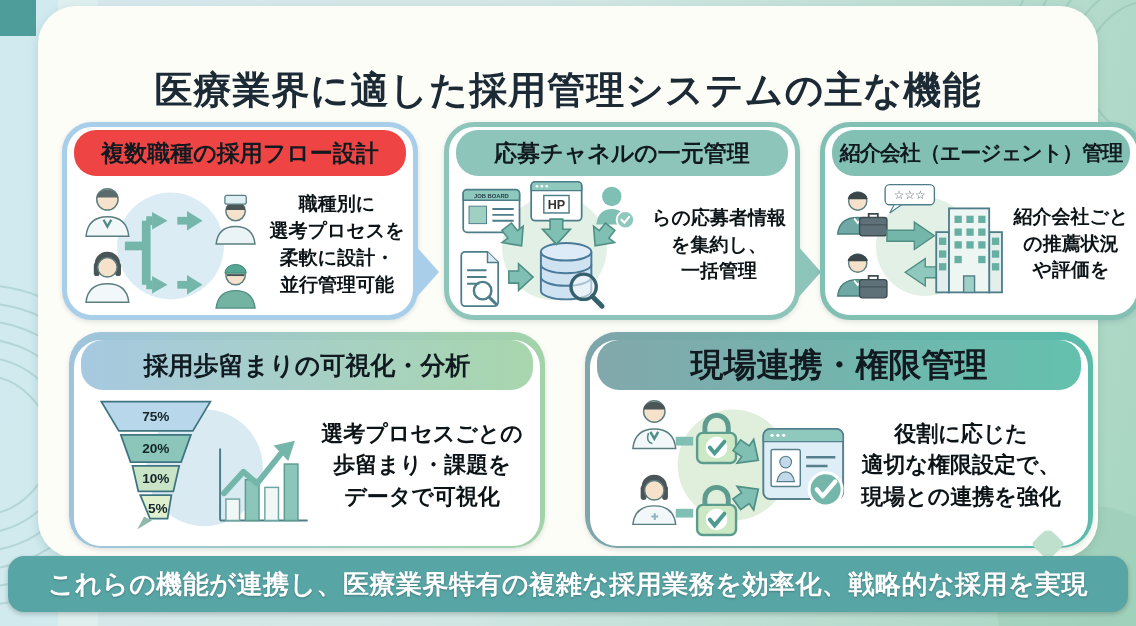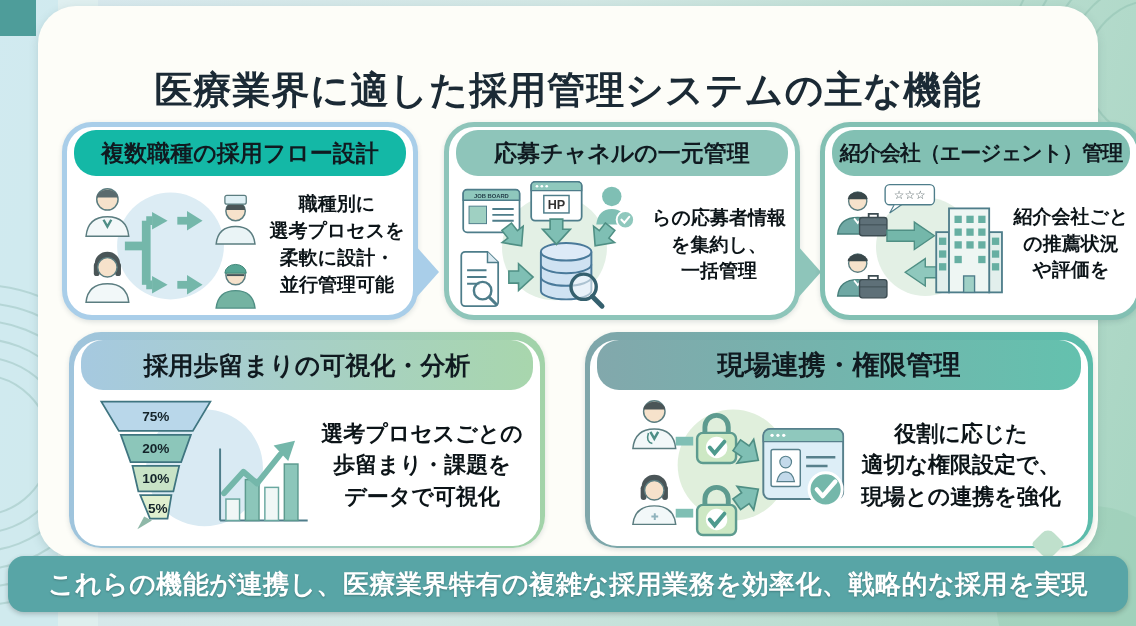--- a/index.html
+++ b/index.html
@@ -15,37 +15,37 @@
   .panel{position:absolute;left:38px;top:6px;width:1060px;height:552px;background:#fdfdf8;border-radius:38px;
     box-shadow:0 3px 10px rgba(60,100,100,.18);z-index:1;}
   .title{position:absolute;left:0;top:40px;width:1136px;text-align:center;font-size:38px;font-weight:bold;
     color:#1b2a35;letter-spacing:1px;z-index:2;}
   .card{position:absolute;background:#fff;border-radius:30px;z-index:2;box-shadow:0 2px 5px rgba(40,70,80,.15);}
   .b1{border:5px solid #a9cee9;}
   .b2{border:5px solid #8ec5ba;}
   .b3{border:5px solid #82c0b3;}
   .chdr{margin:3px 7px 0;border-radius:22px;height:46px;display:flex;align-items:center;justify-content:center;
     font-weight:bold;color:#101a20;}
-  .h1{background:#14b8a6;font-size:23px;}
+  .h1{background:#ef4444;font-size:23px;}
   .h2{background:#8ec5ba;font-size:23px;}
   .h3{background:#82c0b3;font-size:21px;letter-spacing:-1px;}
   .cbody{display:flex;align-items:center;justify-content:center;padding:2px 4px 4px;gap:2px;}
   .ctext{font-weight:bold;text-align:center;color:#0c1418;}
   .ctext span{display:block;}
   .t-top{font-size:19px;line-height:1.42;}
   .t-bot{font-size:22px;line-height:1.42;}
   .chev{position:absolute;top:118px;width:0;height:0;border-top:27px solid transparent;border-bottom:27px solid transparent;}
   .chev-blue{right:-26px;border-left:24px solid #a9cee9;}
   .chev-teal{right:-26px;border-left:24px solid #8ec5ba;}
   .gcard{position:absolute;padding:5px;border-radius:32px;z-index:2;box-shadow:0 2px 5px rgba(40,70,80,.15);margin-left:7px;}
   .g4{background:linear-gradient(90deg,#9fc4dd,#a2d3a9);}
   .g5{background:linear-gradient(90deg,#7fa6aa,#5bbcab);}
   .gcard-inner{width:100%;height:100%;background:#fff;border-radius:27px;}
   .h4{background:linear-gradient(90deg,#a6c9e0,#a8d6ad);font-size:25px;height:50px;}
-  .h5{background:linear-gradient(90deg,#82a8ac,#64c1ae);font-size:27px;height:50px;}
+  .h5{background:linear-gradient(90deg,#82a8ac,#64c1ae);font-size:33px;height:50px;}
   .footer{position:absolute;left:8px;top:556px;width:1120px;height:56px;background:#58a5a6;border-radius:16px;
     display:flex;align-items:center;justify-content:center;color:#fff;font-size:26px;font-weight:bold;
     letter-spacing:.5px;z-index:5;box-shadow:0 2px 5px rgba(0,0,0,.22);text-shadow:0 1px 2px rgba(0,0,0,.25);}
   .arcs{z-index:0;}
   svg text{font-family:"Liberation Sans","DejaVu Sans",sans-serif;}
 </style>
 </head>
 <body>
 
 <div class="stage">

